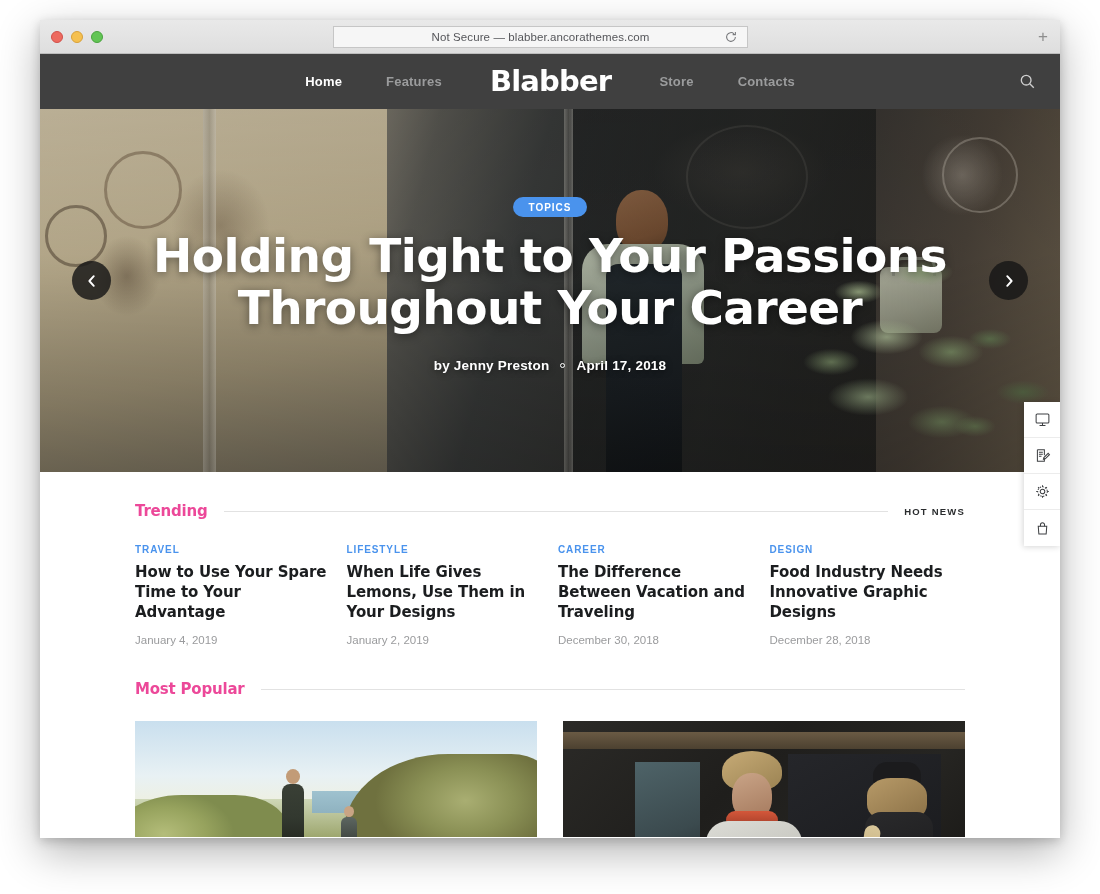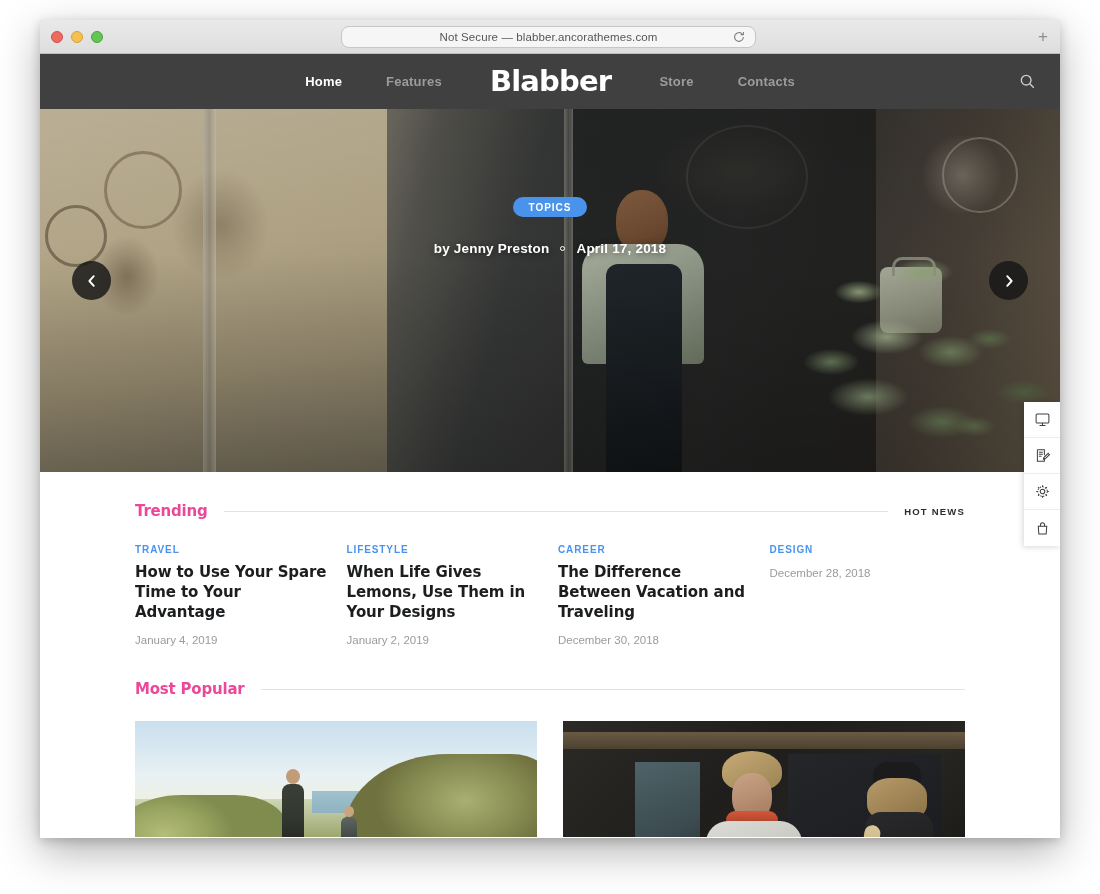--- a/index.html
+++ b/index.html
@@ -38,25 +38,24 @@
   .dot.red    { background: #ed6a5f; border: 0.5px solid #d1504a; }
   .dot.yellow { background: #f5c04f; border: 0.5px solid #d8a13a; }
   .dot.green  { background: #62c554; border: 0.5px solid #4aa33f; }
 
   .urlbar {
     position: absolute;
     left: 293px; top: 6px;
     width: 415px; height: 22px;
     background: #f6f6f6;
     border: 1px solid #c6c6c6;
-    border-radius: 8px;
+    border-radius: 0;
     display: flex;
     align-items: center;
     justify-content: center;
-    margin-left: 8px;
   }
   .urlbar-text {
     font-size: 11.5px;
     color: #55565a;
     letter-spacing: 0.1px;
   }
   .reload-icon {
     position: absolute;
     right: 9px; top: 3px;
     width: 14px; height: 14px;
@@ -508,20 +507,24 @@
           <div class="hp-apron"></div>
         </div>
         <div class="hp-bag"></div>
         <div class="hp-plant"></div>
         <div class="hp-plant2"></div>
       </div>
       <div class="hero-scrim"></div>
 
       <div class="hero-content">
         <span class="topic-badge">TOPICS</span>
+        <div class="hero-title">
+          <div>Holding Tight to Your Passions</div>
+          <div>Throughout Your Career</div>
+        </div>
         <div class="hero-meta">
           <span>by Jenny Preston</span>
           <span class="meta-sep"></span>
           <span>April 17, 2018</span>
         </div>
       </div>
 
       <div class="arrow prev">
         <span>
           <svg viewBox="0 0 16 16" width="14" height="14" fill="none" stroke="currentColor" stroke-width="2.2" stroke-linecap="round" stroke-linejoin="round">
@@ -557,20 +560,21 @@
           <div class="tr-title">When Life Gives Lemons, Use Them in Your Designs</div>
           <div class="tr-date">January 2, 2019</div>
         </div>
         <div class="tr-item">
           <div class="tr-cat">CAREER</div>
           <div class="tr-title">The Difference Between Vacation and Traveling</div>
           <div class="tr-date">December 30, 2018</div>
         </div>
         <div class="tr-item">
           <div class="tr-cat">DESIGN</div>
+          <div class="tr-title">Food Industry Needs Innovative Graphic Designs</div>
           <div class="tr-date">December 28, 2018</div>
         </div>
       </div>
 
       <div class="section-head" style="padding-top:34px;">
         <span class="section-title">Most Popular</span>
         <span class="section-rule"></span>
       </div>
 
       <div class="popular-grid">

